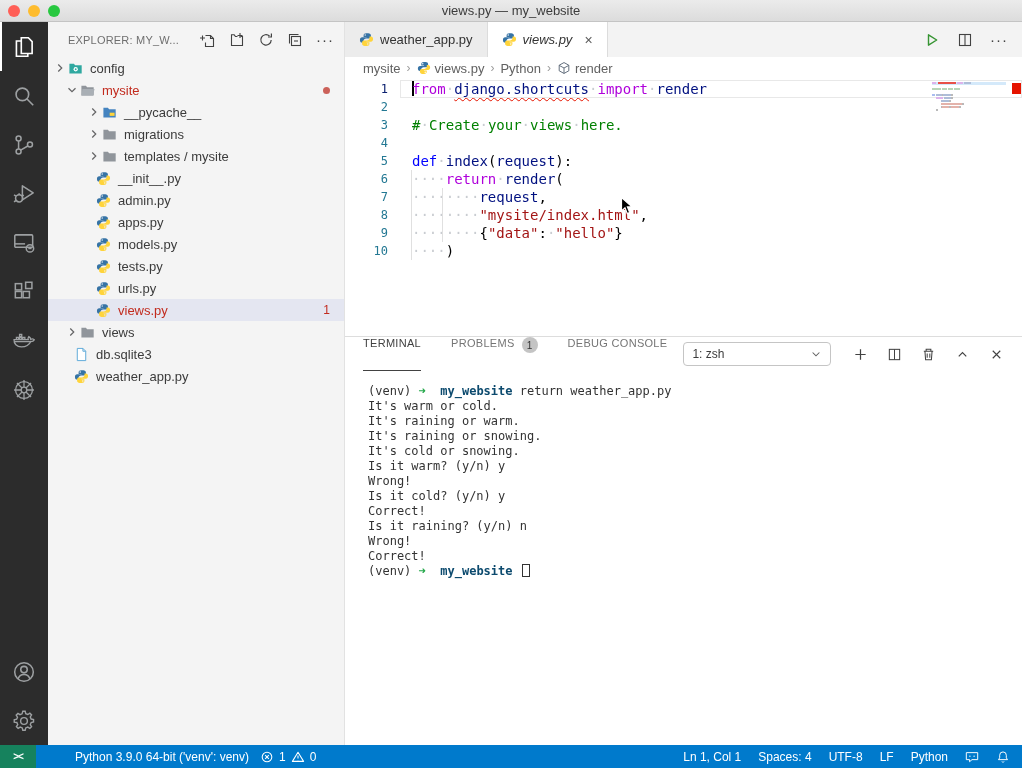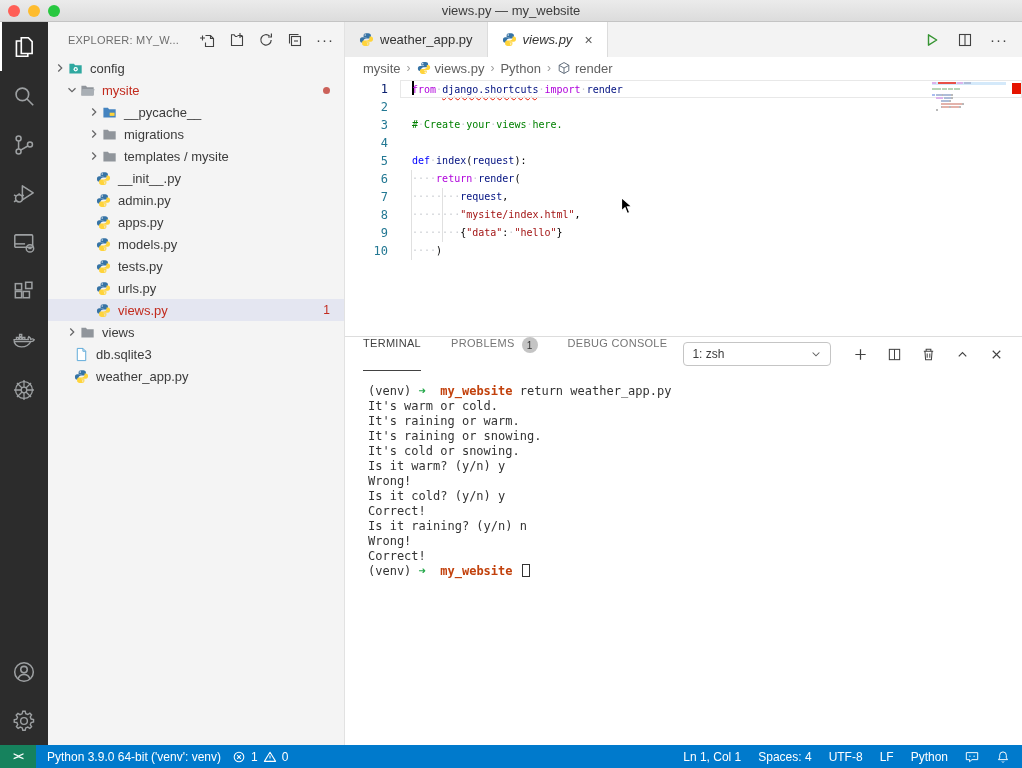--- a/index.html
+++ b/index.html
@@ -60,21 +60,21 @@
   .bc-item { display:flex; align-items:center; gap:4px; cursor:pointer; }
   .bc-item svg { width:14px; height:14px; }
   .bc-sep { color:#9d9d9d; margin:0 6px; font-size:12px; }
 
   .editor { flex:1; position:relative; background:#fff; overflow:hidden; }
   .code { position:absolute; top:1px; left:0; right:0; }
   .code-line { display:flex; height:18px; }
   .ln { width:55px; flex:none; text-align:right; padding-right:12px;
     font-family:"DejaVu Sans Mono", monospace; font-size:12px; line-height:18px; color:#237893; }
   .code-line.cur .ln { color:#0b216f; }
-  .lc { flex:1; font-family:"DejaVu Sans Mono", monospace; font-size:10px; line-height:18px;
+  .lc { flex:1; font-family:"DejaVu Sans Mono", monospace; font-size:14px; line-height:18px;
     white-space:pre; padding-left:12px; position:relative; }
   .code-line.cur .lc { outline:1px solid #e8e8e8; outline-offset:-1px; }
   .kw{color:#AF00DB} .kb{color:#0000FF} .id{color:#001080} .cm{color:#008000}
   .st{color:#A31515} .pl{color:#000000} .ws{color:#c9ccd1}
   .iderr{ color:#001080; text-decoration:underline; text-decoration-style:wavy; text-decoration-color:#e51400;
     text-decoration-thickness:1px; text-underline-offset:3px; }
   .caret { display:inline-block; width:2px; height:15px; background:#000; vertical-align:-2px; margin-right:-2px; }
   .gd { position:absolute; top:0; bottom:0; width:1px; background:#e0e0e0; }
 
   .minimap { position:absolute; top:3px; right:16px; width:74px; }
@@ -94,21 +94,21 @@
     display:flex; align-items:center; justify-content:center; }
   .shell-select { margin-left:16px; width:148px; height:24px; border:1px solid #c5c5c5; border-radius:4px;
     background:#fff; display:flex; align-items:center; justify-content:space-between; padding:0 8px;
     font-size:12px; color:#3c3c3c; cursor:pointer; }
   .shell-select svg { width:12px; height:12px; }
   .p-actions { margin-left:auto; margin-right:18px; display:flex; gap:19px; align-items:center; color:#424242; }
   .p-actions svg { width:15px; height:15px; display:block; }
   .terminal { flex:1; padding:13px 0 0 23px; font-family:"DejaVu Sans Mono", monospace; font-size:12px; line-height:15px; color:#333; }
   .t-line { white-space:pre; height:15px; }
   .t-green { color:#25a84b; }
-  .t-cyan { color:#c2410c; font-weight:bold; }
+  .t-cyan { color:#0c4a6e; font-weight:bold; }
   .t-cursor { display:inline-block; width:8px; height:13px; border:1px solid #333; vertical-align:-2px; margin-left:2px; }
 
   
   .statusbar { height:23px; background:#007acc; display:flex; align-items:center; color:#fff; font-size:12px; }
   .sb-remote { width:36px; height:23px; background:#16825d; display:flex; align-items:center; justify-content:center;
     font-size:10px; font-weight:bold; cursor:pointer; letter-spacing:-1px; }
   .st-item { margin-left:11px; display:flex; gap:5px; align-items:center; cursor:pointer; white-space:nowrap; }
   .st-item svg { width:14px; height:14px; display:block; }
   .st-right { margin-left:auto; display:flex; gap:17px; align-items:center; margin-right:12px; }
   .st-right .st-item { margin-left:0; }
@@ -666,21 +666,21 @@
             <div class="t-line"><span>Wrong!</span></div>
             <div class="t-line"><span>Correct!</span></div>
             <div class="t-line"><span>(venv) </span><span class="t-green">➜</span><span>  </span><span class="t-cyan">my_website</span><span> </span><span class="t-cursor"></span></div>
           </div>
       </div>
     </div>
   </div>
 
   <div class="statusbar">
     <div class="sb-remote">&gt;&lt;</div>
-    <div style="display:flex;" id="stleft">
+    <div style="display:flex;margin-left:28px;" id="stleft">
         <div class="st-item">
           <span>Python 3.9.0 64-bit ('venv': venv)</span>
         </div>
         <div class="st-item">
           <span style="display: flex;">
             <svg viewBox="0 0 16 16" fill="none" stroke="#fff" stroke-width="1.2">
               <circle cx="8" cy="8" r="5.5"></circle>
               <path d="M5.9 5.9l4.2 4.2M10.1 5.9l-4.2 4.2"></path>
             </svg>
           </span>

